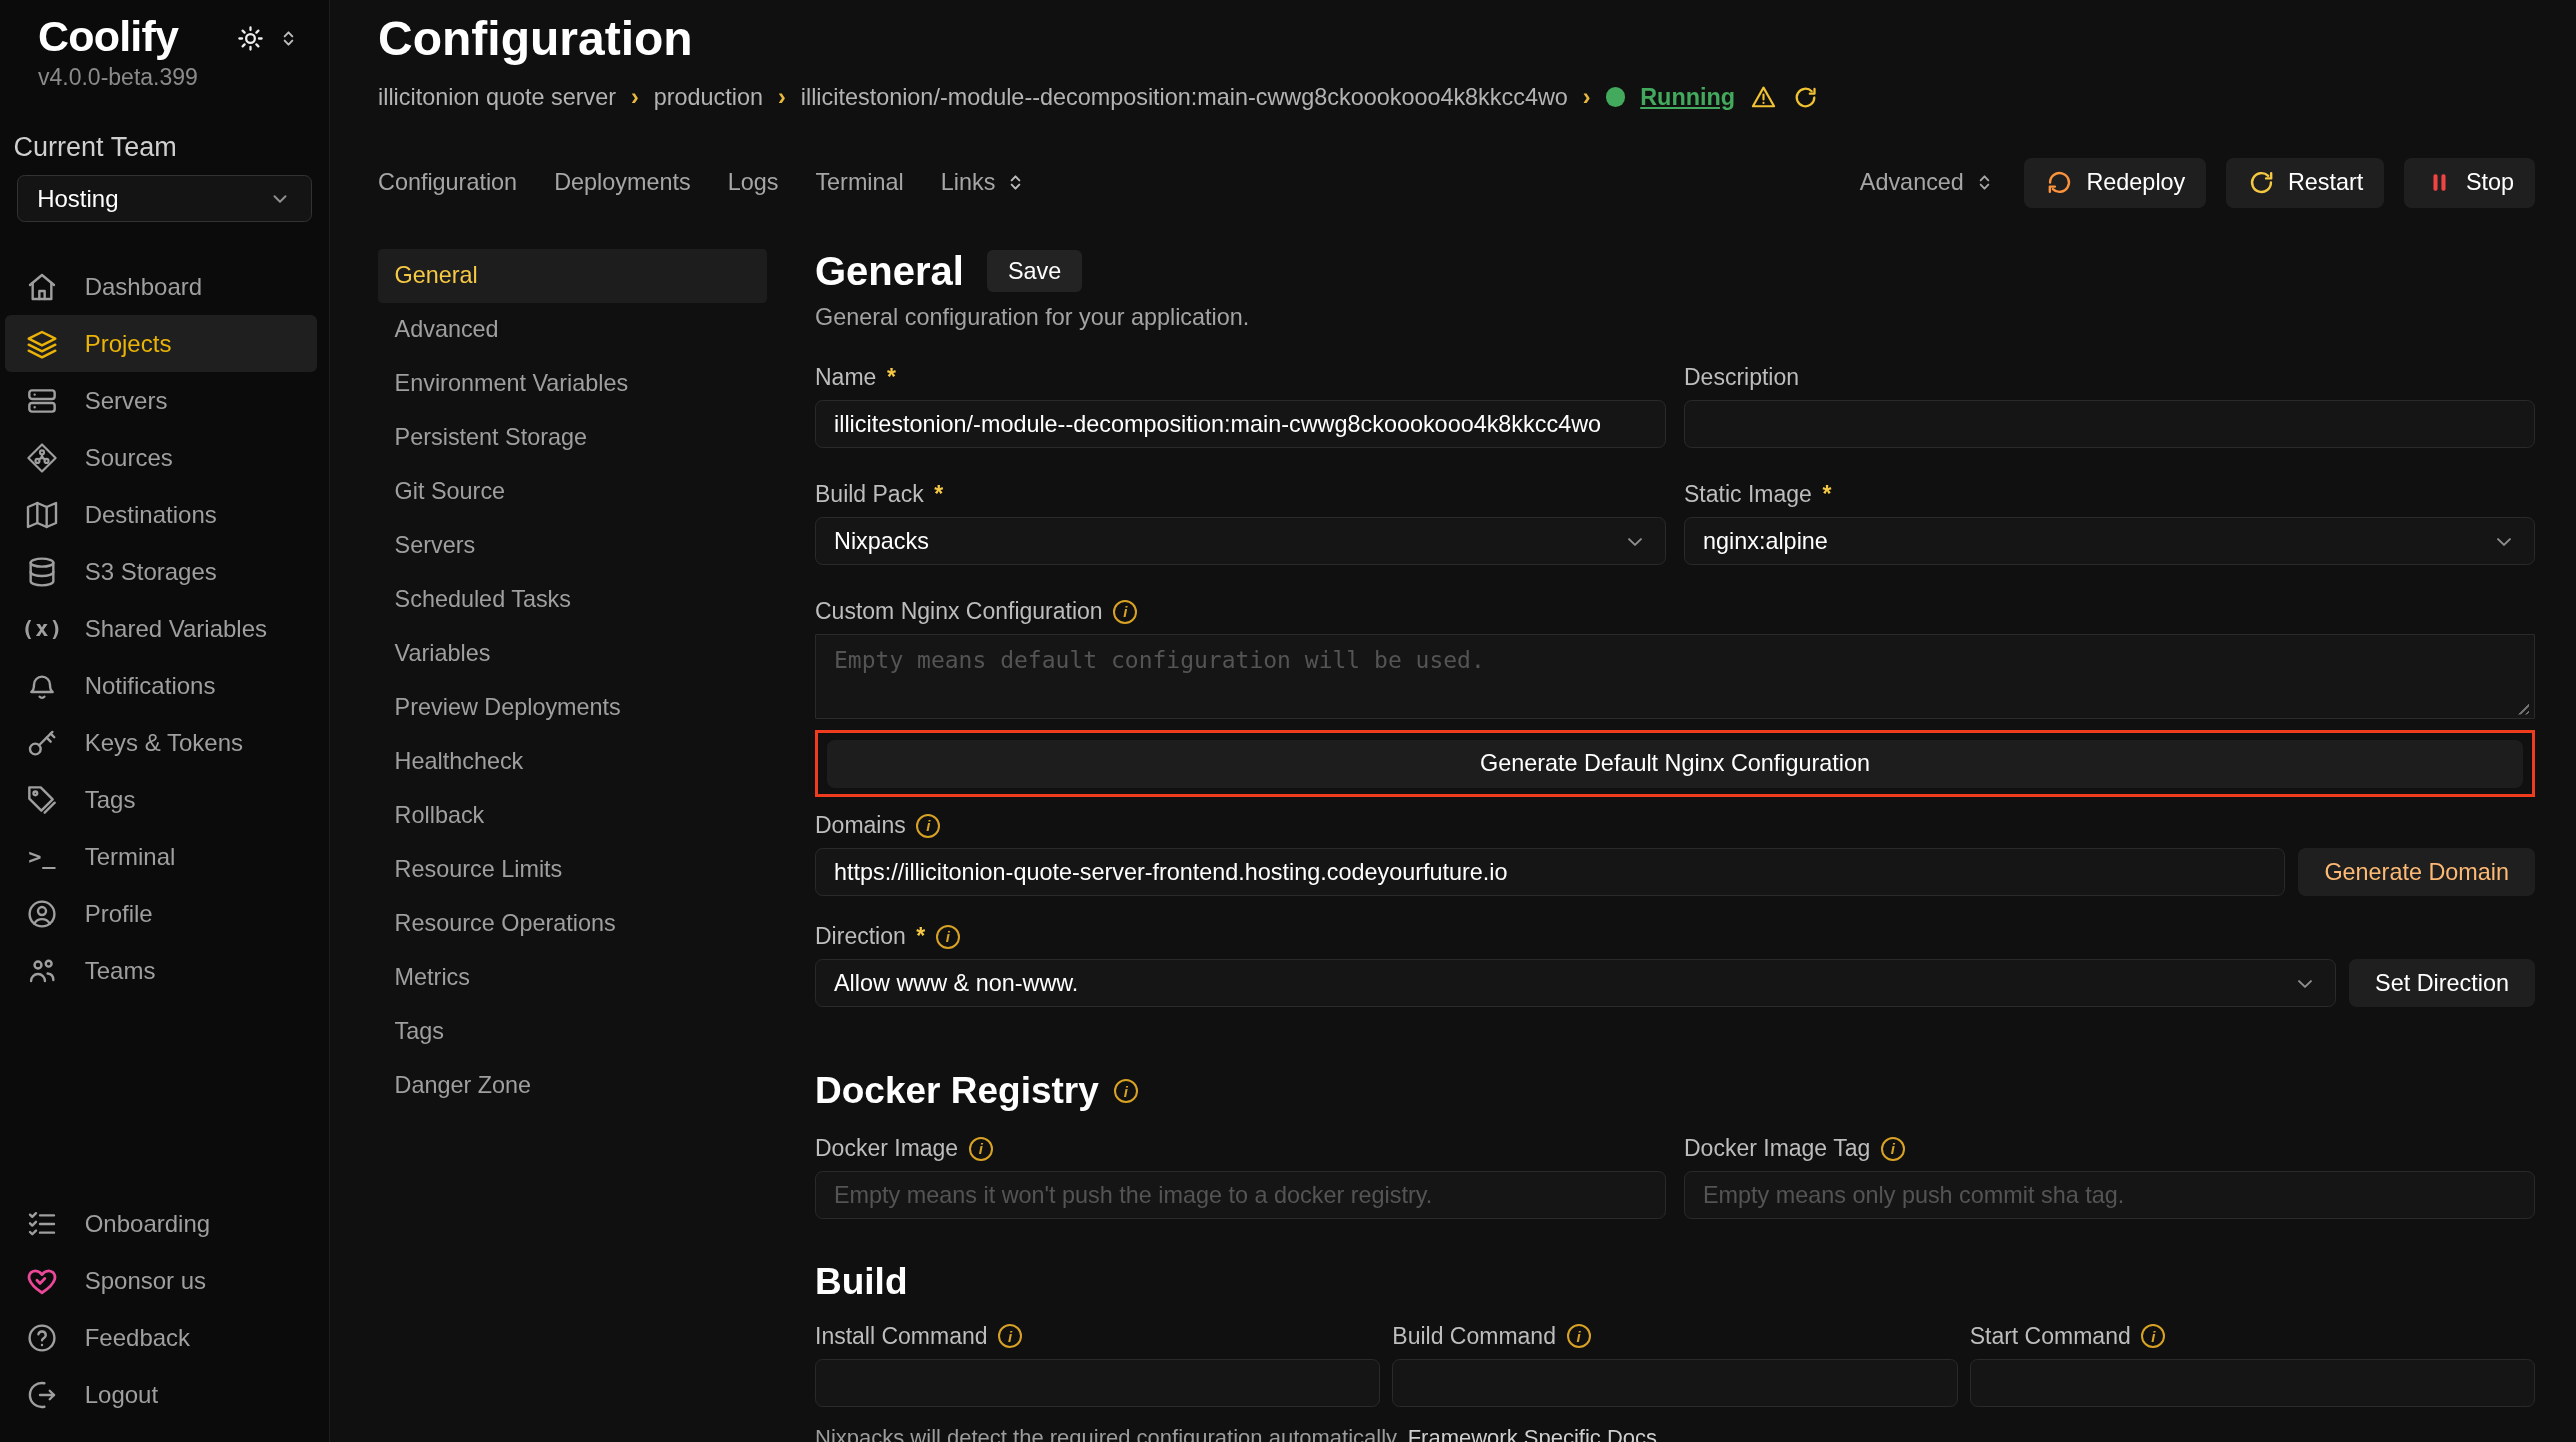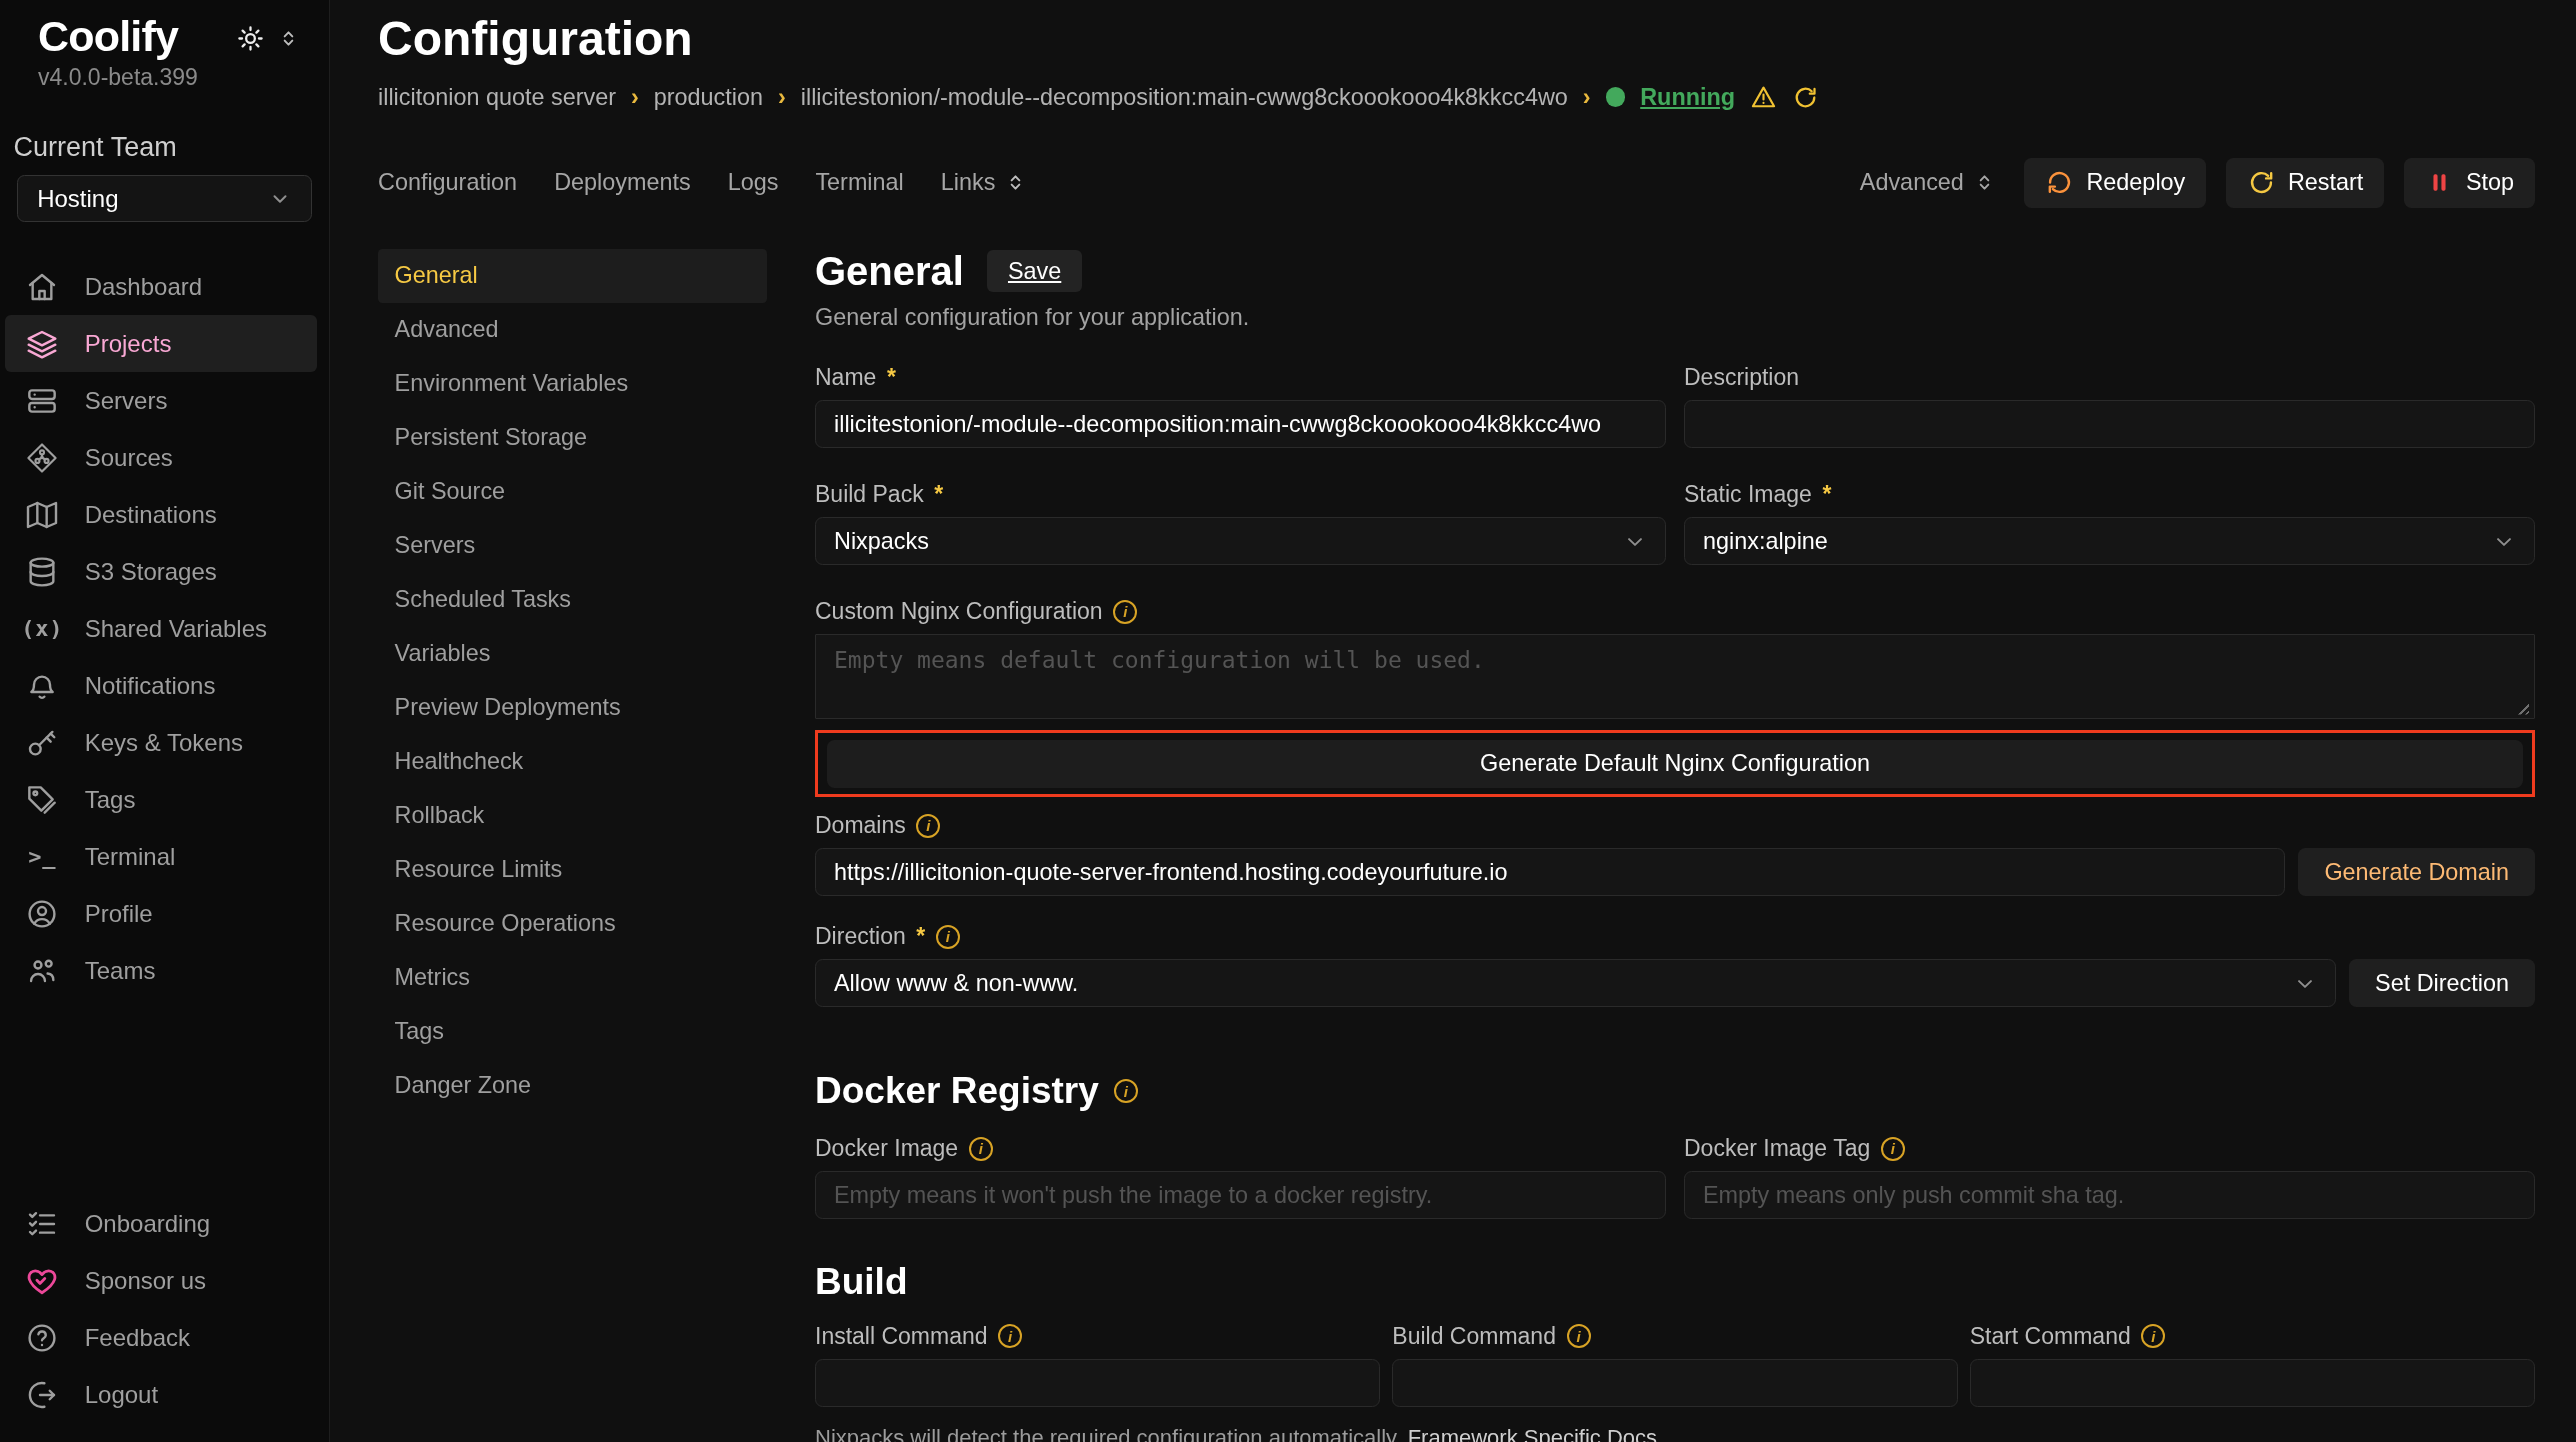--- a/index.html
+++ b/index.html
@@ -18,21 +18,21 @@
   .version { padding-left:38px; margin-top:3px; color:#8a8a8a; font-size:23px; }
   .team-label { padding-left:13.6px; margin-top:41px; font-size:27px; color:#cfcfcf; }
   .team-select { margin:12px 16.6px 0 16.6px; height:47px; background:#141414; border:1.5px solid #333;
                  border-radius:7.6px; display:flex; align-items:center; justify-content:space-between;
                  padding:0 19.6px; font-size:24px; cursor:pointer; }
   .team-select svg { width:24px; height:24px; color:#8f8f8f; }
   .menu { margin-top:36px; display:flex; flex-direction:column; }
   .menu.footer { margin-top:auto; padding-bottom:19.6px; }
   .nav-item { height:57px; display:flex; align-items:center; gap:26px; padding-left:20.4px;
               margin:0 12px 0 5.3px; border-radius:6px; color:#9f9f9f; font-size:24px; cursor:pointer; }
-  .nav-item.active { background:#1f1f1f; color:#f9a8d4; }
+  .nav-item.active { background:#1f1f1f; color:#eab308; }
   .nav-icon { width:33px; height:33px; display:flex; align-items:center; justify-content:center; flex:0 0 33px; }
   .nav-icon svg { width:32px; height:32px; }
   .icon-text { font-weight:700; font-size:22px; letter-spacing:0.8px; font-family:"DejaVu Sans Mono", monospace; }
   .heart-icon { color:#ec4899 !important; }
 
   
   .main { flex:1; padding:0 41px 0 48px; display:flex; flex-direction:column; }
   h1.page-title { margin-top:10.6px; font-size:48px; font-weight:700; }
   .breadcrumb { margin-top:18px; display:flex; align-items:center; gap:15px; font-size:23.4px; color:#b3b3b3; }
   .crumb-sep { color:#e9b93e; font-weight:700; }
@@ -399,21 +399,21 @@
         <div class="subnav-item">Resource Limits</div>
         <div class="subnav-item">Resource Operations</div>
         <div class="subnav-item">Metrics</div>
         <div class="subnav-item">Tags</div>
         <div class="subnav-item">Danger Zone</div>
       </nav>
 
       <section class="form">
         <div class="heading-row">
           <span class="h2">General</span>
-          <button class="save-btn" style="border:none;color:#fff;text-decoration:underline;">Save</button>
+          <button class="save-btn" style="border:none;color:#fff;">Save</button>
         </div>
         <div class="subtitle">General configuration for your application.</div>
 
         <div class="grid2">
           <div>
             <div class="field-label">
               <span>Name</span>
                 <span class="req">*</span>
             </div>
             <input class="input" value="illicitestonion/-module--decomposition:main-cwwg8ckoookooo4k8kkcc4wo" style="">

